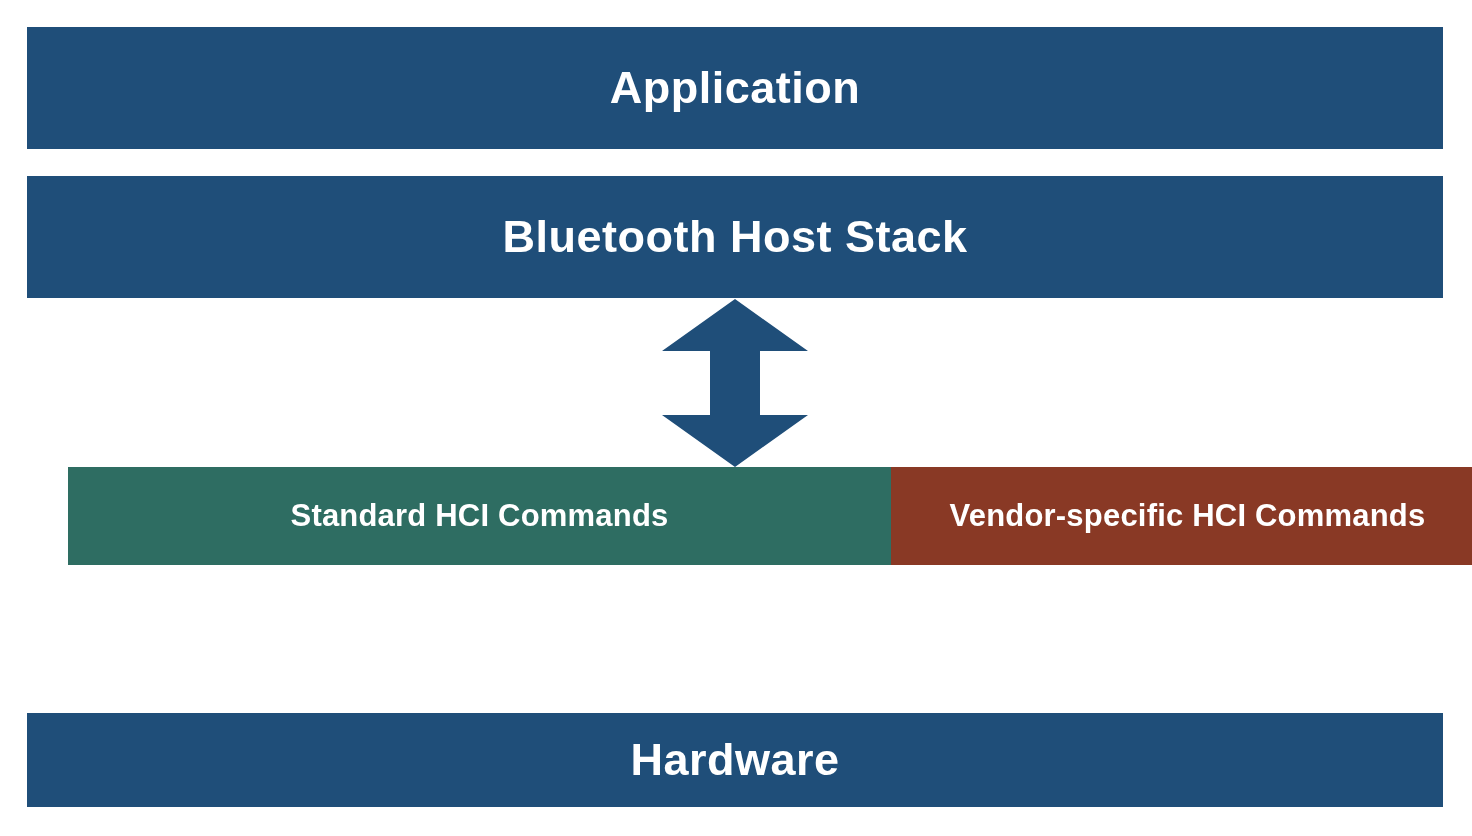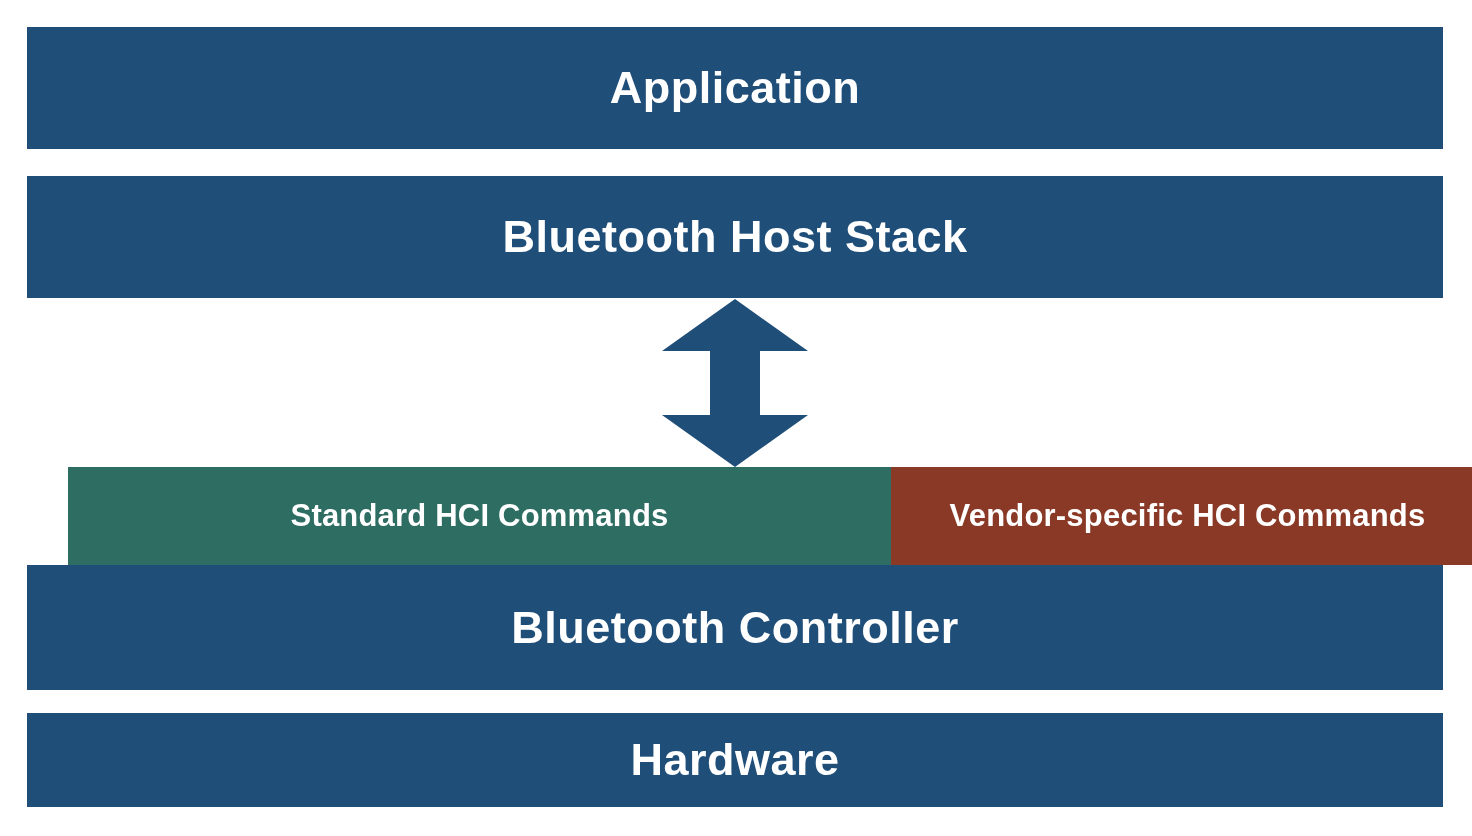--- a/index.html
+++ b/index.html
@@ -96,21 +96,18 @@
 
   <div id="hci-row">
     <div id="hci-standard" class="hci-segment">
       <span>Standard HCI Commands</span>
     </div>
     <div id="hci-vendor" class="hci-segment">
       <span>Vendor-specific HCI Commands</span>
     </div>
   </div>
 
-  <div id="bar-controller" class="bar">
-    <span>Bluetooth Controller</span>
-  </div>
 
   <div id="bar-hardware" class="bar">
     <span>Hardware</span>
   </div>
 
 </div>
 
 </body></html>

